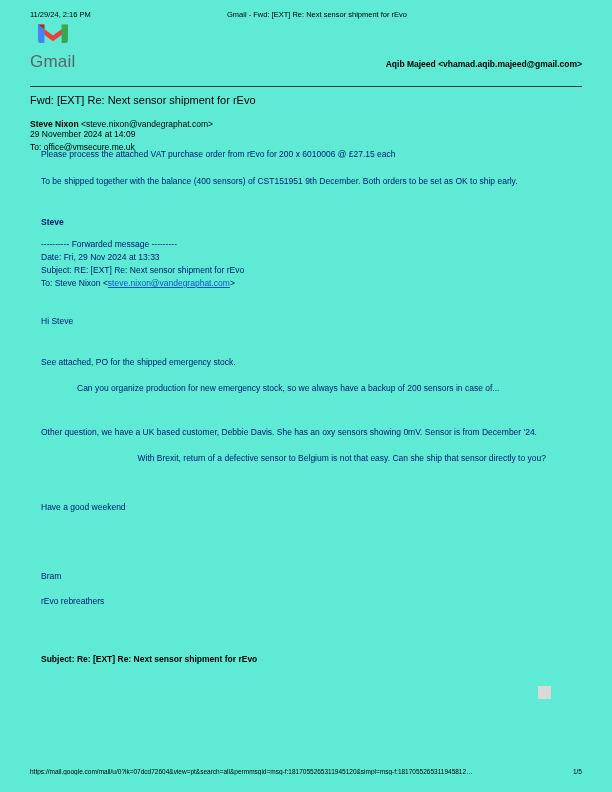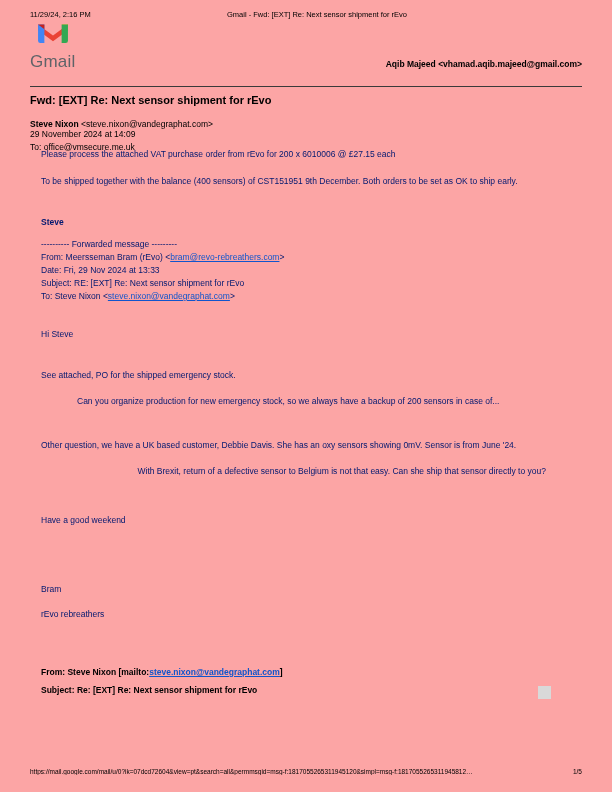--- a/index.html
+++ b/index.html
@@ -2,40 +2,40 @@
 <html><head>
 <meta charset="utf-8">
 <style>
   * { box-sizing: border-box; margin: 0; padding: 0; }
   html, body { background: #ffffff; }
   body { font-family: "Liberation Sans", sans-serif; }
   .page {
     position: relative;
     width: 612px;
     height: 792px;
-    background: #fca5a5;
+    background: #5eead4;
     overflow: hidden;
     margin: 0 auto;
   }
   
   .print-header { position: absolute; top: 10px; left: 0; width: 612px; height: 12px; font-size: 7.5px; color: #000; }
   .print-datetime { position: absolute; left: 30px; top: 0; }
   .print-title { position: absolute; left: 11px; width: 100%; text-align: center; top: 0; }
   .print-footer { position: absolute; top: 768px; left: 30px; right: 30px; display: flex; justify-content: space-between; font-size: 6.5px; color: #000; }
   .print-footer .url { max-width: 520px; overflow: hidden; white-space: nowrap; }
 
   
   .logo-row { position: absolute; top: 44px; left: 30px; right: 30px; display: flex; justify-content: space-between; align-items: flex-end; height: 28px; }
   .logo { display: flex; align-items: center; gap: 5px; flex-direction: column; }
   .logo-word { font-size: 17px; color: #5f6368; letter-spacing: 0.2px; }
   .account { font-size: 8.5px; font-weight: bold; color: #000; padding-bottom: 3px; }
   .divider { position: absolute; top: 86px; left: 30px; right: 30px; border-top: 1px solid #3a3a3a; }
 
   
-  .subject { position: absolute; top: 94px; left: 30px; right: 30px; font-size: 11px; font-weight: bold; color: #000; }
+  .subject { position: absolute; top: 94px; left: 30px; right: 30px; font-size: 11px; font-weight: normal; color: #000; }
   .meta { position: absolute; top: 119px; left: 30px; right: 30px; font-size: 8.5px; color: #000; }
   .meta-row { display: flex; justify-content: space-between; flex-direction: column; }
   .sender-name { font-weight: bold; }
   .to-line { margin-top: 3px; }
 
   
   .body-content { position: absolute; top: 149px; left: 41px; width: 505px; font-size: 8.5px; line-height: 11px; color: #001870; }
   .body-content a { color: #1155cc; text-decoration: underline; }
   .p2 { margin-top: 16px; }
   .sig1 { margin-top: 30px; font-weight: bold; }
@@ -94,37 +94,35 @@
     <div class="to-line">To: office@vmsecure.me.uk</div>
   </div>
 
   <div class="body-content">
     <div class="p1">Please process the attached VAT purchase order  from rEvo for 200 x 6010006 @ £27.15 each</div>
     <div class="p2">To be shipped together with the balance (400 sensors) of CST151951 9th December. Both orders to be set as OK to ship early.</div>
     <div class="sig1">Steve</div>
 
     <div class="fwd-block">
       <div>---------- Forwarded message ---------</div>
-      <div><span>From: Meersseman Bram (rEvo) &lt;</span><a href="#">bram@revo-rebreathers.com</a><span>&gt;</span></div>
       <div>Date: Fri, 29 Nov 2024 at 13:33</div>
       <div>Subject: RE: [EXT] Re: Next sensor shipment for rEvo</div>
       <div><span>To: Steve Nixon &lt;</span><a href="#">steve.nixon@vandegraphat.com</a><span>&gt;</span></div>
     </div>
 
     <div class="greeting">Hi Steve</div>
     <div class="p3">See attached, PO for the shipped emergency stock.</div>
     <div class="p4">Can you organize production for new emergency stock, so we always have a backup of 200 sensors in case of...</div>
-    <div class="p5">Other question, we have a UK based customer, Debbie Davis. She has an oxy sensors showing 0mV. Sensor is from June '24.</div>
+    <div class="p5">Other question, we have a UK based customer, Debbie Davis. She has an oxy sensors showing 0mV. Sensor is from December '24.</div>
     <div class="p6">With Brexit, return of a defective sensor to Belgium is not that easy. Can she ship that sensor directly to you?</div>
     <div class="p7">Have a good weekend</div>
     <div class="sig2">Bram</div>
     <div class="sig3">rEvo rebreathers</div>
 
     <div class="quoted-block">
-      <div class="qline"><span>From: Steve Nixon [mailto:</span><a href="#">steve.nixon@vandegraphat.com</a><span>]</span></div>
       <div class="qline">Subject: Re: [EXT] Re: Next sensor shipment for rEvo</div>
     </div>
   </div>
 
   <div class="img-placeholder"></div>
 
   <div class="print-footer">
     <span class="url">https://mail.google.com/mail/u/0?ik=07dcd72604&amp;view=pt&amp;search=all&amp;permmsgid=msg-f:1817055265311945120&amp;simpl=msg-f:1817055265311945812…</span>
     <span>1/5</span>
   </div>

